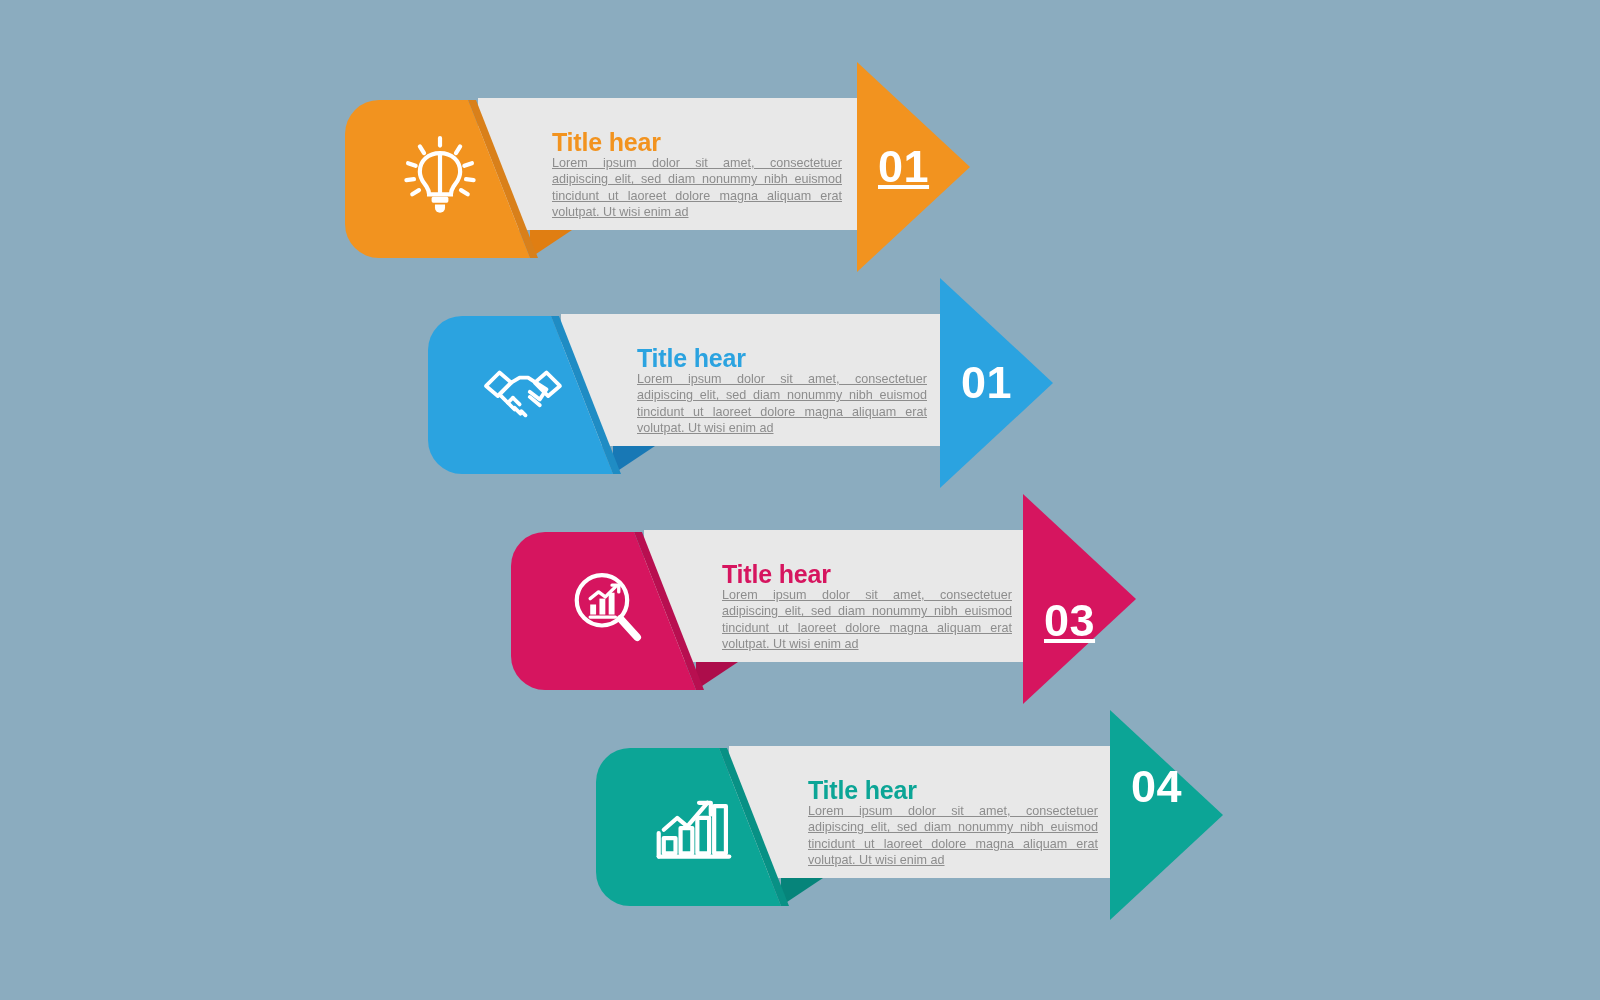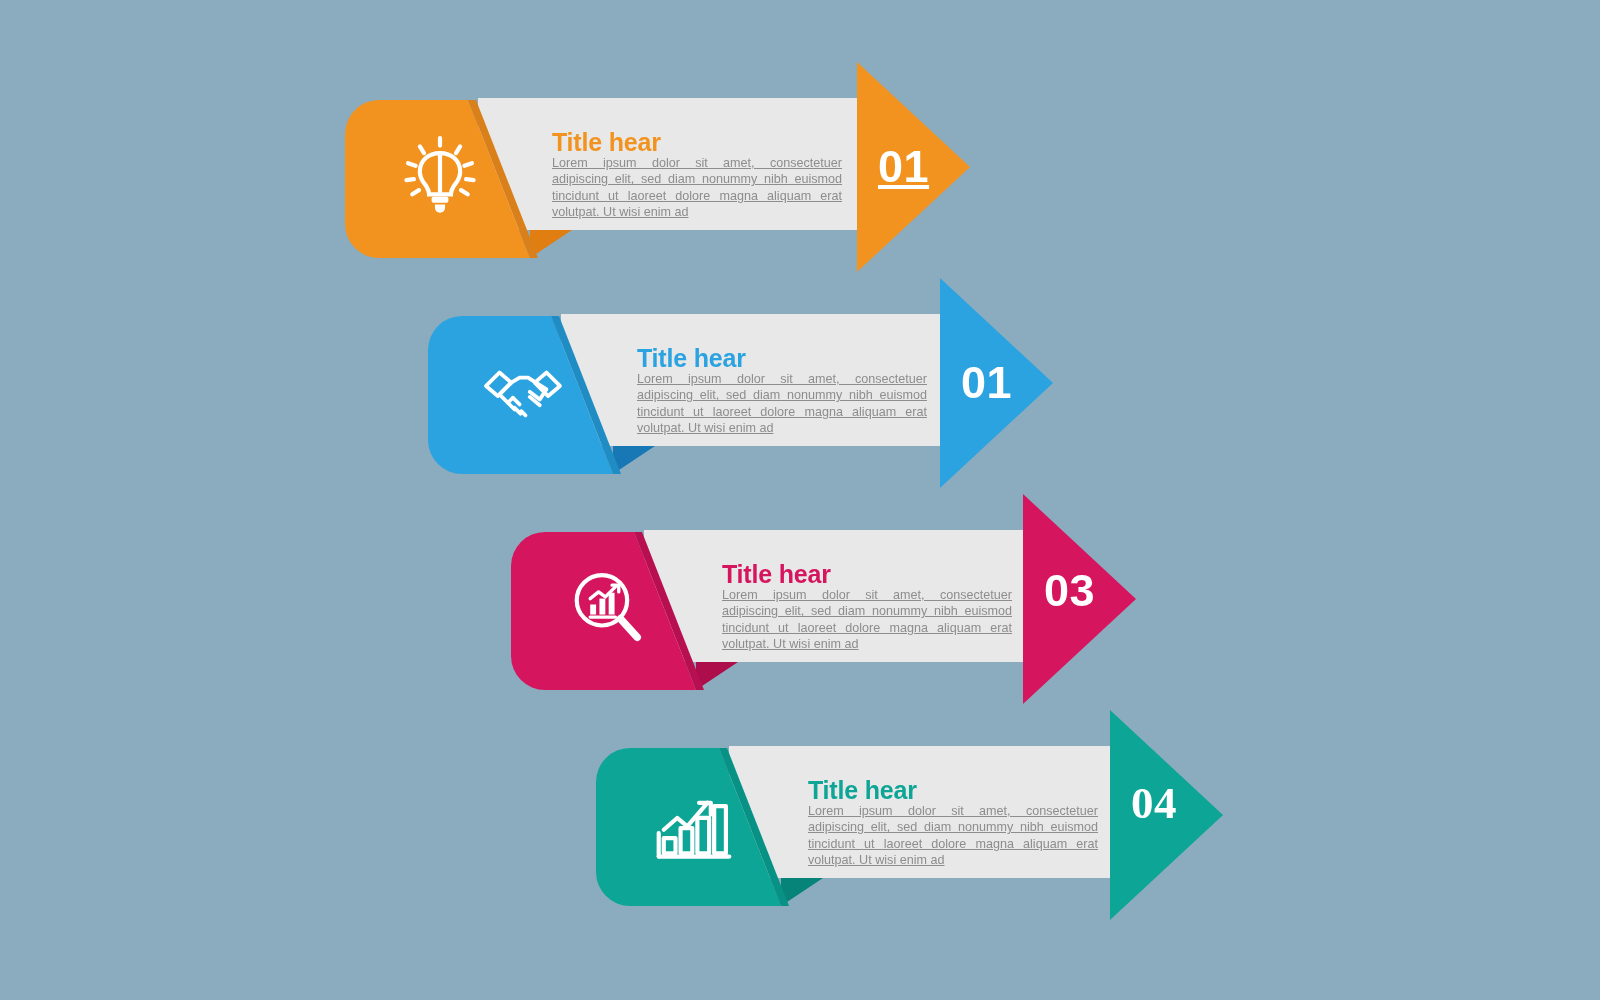--- a/index.html
+++ b/index.html
@@ -169,21 +169,21 @@
       <line x1="66" y1="64" x2="86" y2="86" stroke="#fff" stroke-width="9" stroke-linecap="round"></line>
     </svg>
       </div>
       <div class="title" style="left: 722px; top: 560px; color: rgb(214, 21, 95);">Title hear</div>
       <div class="body" style="left: 722px; top: 587px;">Lorem ipsum dolor sit amet, consectetuer adipiscing elit, sed diam nonummy nibh euismod tincidunt ut laoreet dolore magna aliquam erat volutpat. Ut wisi enim ad</div>
       <div class="arrow" style="left: 1023px; top: 494px;">
         <svg width="113" height="210" viewBox="0 0 113 210">
       <polygon points="0,0 113,105 0,210" fill="#d6155f"></polygon>
     </svg>
       </div>
-      <div class="num" style="left: 1044px; top: 568px;">03</div>
+      <div class="num" style="left: 1044px; top: 598px; text-decoration: underline;">03</div>
     </div>
     <div class="step">
       <div class="panel" style="left: 729px; top: 746px; width: 382px; height: 132px;"></div>
       <div class="tab" style="left: 781px; top: 878px; width: 42px; height: 28px; background: rgb(6, 132, 122); clip-path: polygon(0px 0px, 100% 0px, 0px 100%);"></div>
       <div class="slab" style="left: 596px; top: 748px; width: 185px; height: 158px; background: rgb(12, 165, 150); clip-path: polygon(0px 0px, 66.49% 0px, 100% 100%, 0px 100%);"></div>
       <div class="stripe" style="left: 705px; top: 748px; width: 84px; height: 158px; background: rgb(8, 145, 133); clip-path: polygon(16.67% 0px, 26.19% 0px, 100% 100%, 90.48% 100%);"></div>
       <div class="icon" style="left: 652px; top: 781px;">
         <svg width="84" height="84" viewBox="0 0 100 100" fill="none">
     <g stroke="#fff" stroke-width="5" fill="none" stroke-linejoin="round">
       <rect x="14" y="68" width="14" height="18"></rect>
@@ -197,15 +197,15 @@
     <path d="M56 26h14v14" stroke="#fff" stroke-width="5" fill="none" stroke-linecap="round" stroke-linejoin="round"></path>
   </svg>
       </div>
       <div class="title" style="left: 808px; top: 776px; color: rgb(12, 165, 150);">Title hear</div>
       <div class="body" style="left: 808px; top: 803px;">Lorem ipsum dolor sit amet, consectetuer adipiscing elit, sed diam nonummy nibh euismod tincidunt ut laoreet dolore magna aliquam erat volutpat. Ut wisi enim ad</div>
       <div class="arrow" style="left: 1110px; top: 710px;">
         <svg width="113" height="210" viewBox="0 0 113 210">
       <polygon points="0,0 113,105 0,210" fill="#0ca596"></polygon>
     </svg>
       </div>
-      <div class="num" style="left: 1131px; top: 781px; font-family: Liberation Serif, serif;">04</div>
+      <div class="num" style="left: 1131px; top: 764px;">04</div>
     </div>
   </div>
 
 </body></html>

